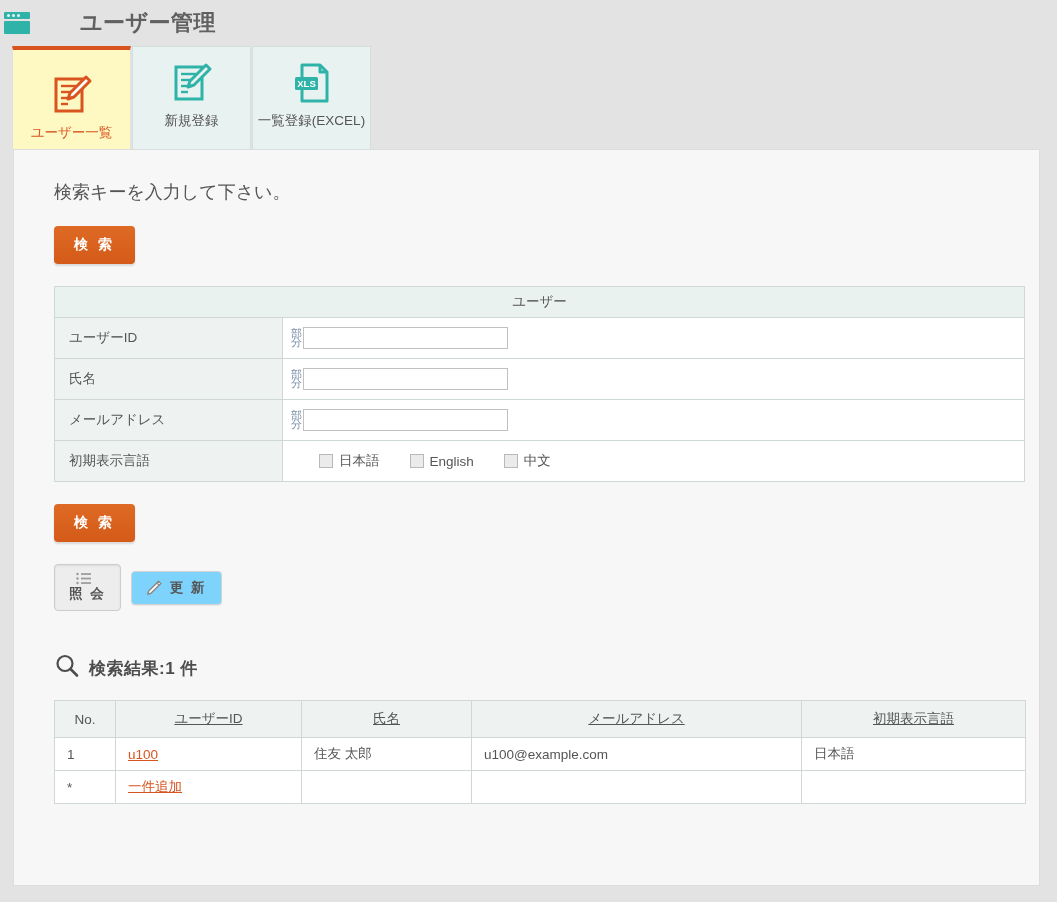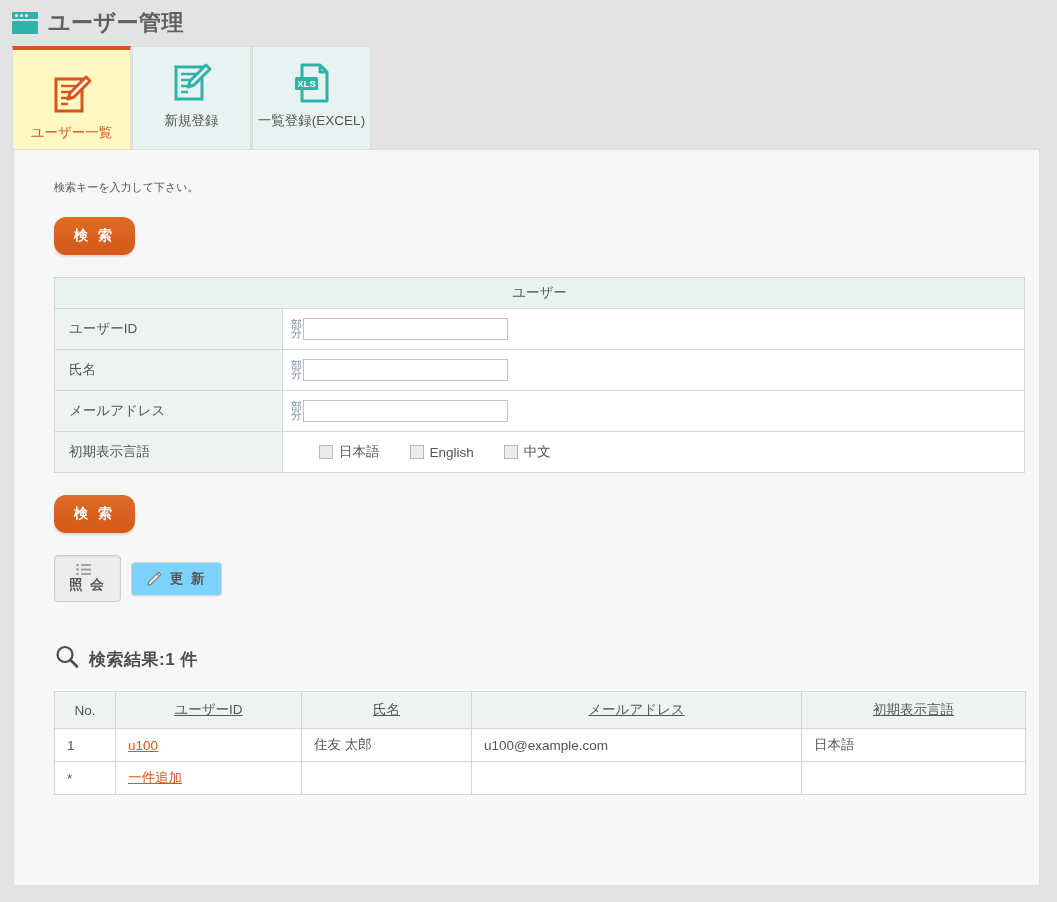--- a/index.html
+++ b/index.html
@@ -12,22 +12,23 @@
     background: #e3e3e3;
     font-family: "Liberation Sans", "DejaVu Sans", sans-serif;
     color: #555555;
     overflow: hidden;
   }
   
   .page-header {
     height: 46px;
     display: flex;
     align-items: center;
-    padding-left: 12px;
+    padding-left: 4px;
     box-sizing: border-box;
+    gap: 40px;
   }
   .app-icon {
     width: 26px;
     height: 22px;
     position: relative;
     margin-right: 10px;
     flex: 0 0 auto;
   }
   .app-icon .bar {
     position: absolute;
@@ -103,36 +104,36 @@
     margin: 0 17px 0 13px;
     height: 737px;
     background: #f7f7f7;
     border: 1px solid #dddddd;
     border-top: 1px solid #dddddd;
     box-sizing: border-box;
     position: relative;
     padding: 30px;
   }
   .hint-text {
-    font-size: 11px;
+    font-size: 18px;
     color: #555;
     margin: 0 0 22px 10px;
   }
   
   .btn-search {
     display: inline-block;
     background: #d9621f;
     background: linear-gradient(#de6a25, #d45a18);
     color: #ffffff;
     font-size: 14px;
     font-weight: bold;
     letter-spacing: 3px;
     padding: 10px 20px;
     border: none;
-    border-radius: 12px;
+    border-radius: 4px;
     box-shadow: 0 2px 2px rgba(0,0,0,0.12);
     cursor: pointer;
     margin-left: 10px;
     font-family: inherit;
   }
   
   .criteria-table {
     border-collapse: collapse;
     width: 971px;
     margin: 22px 0 0 10px;

